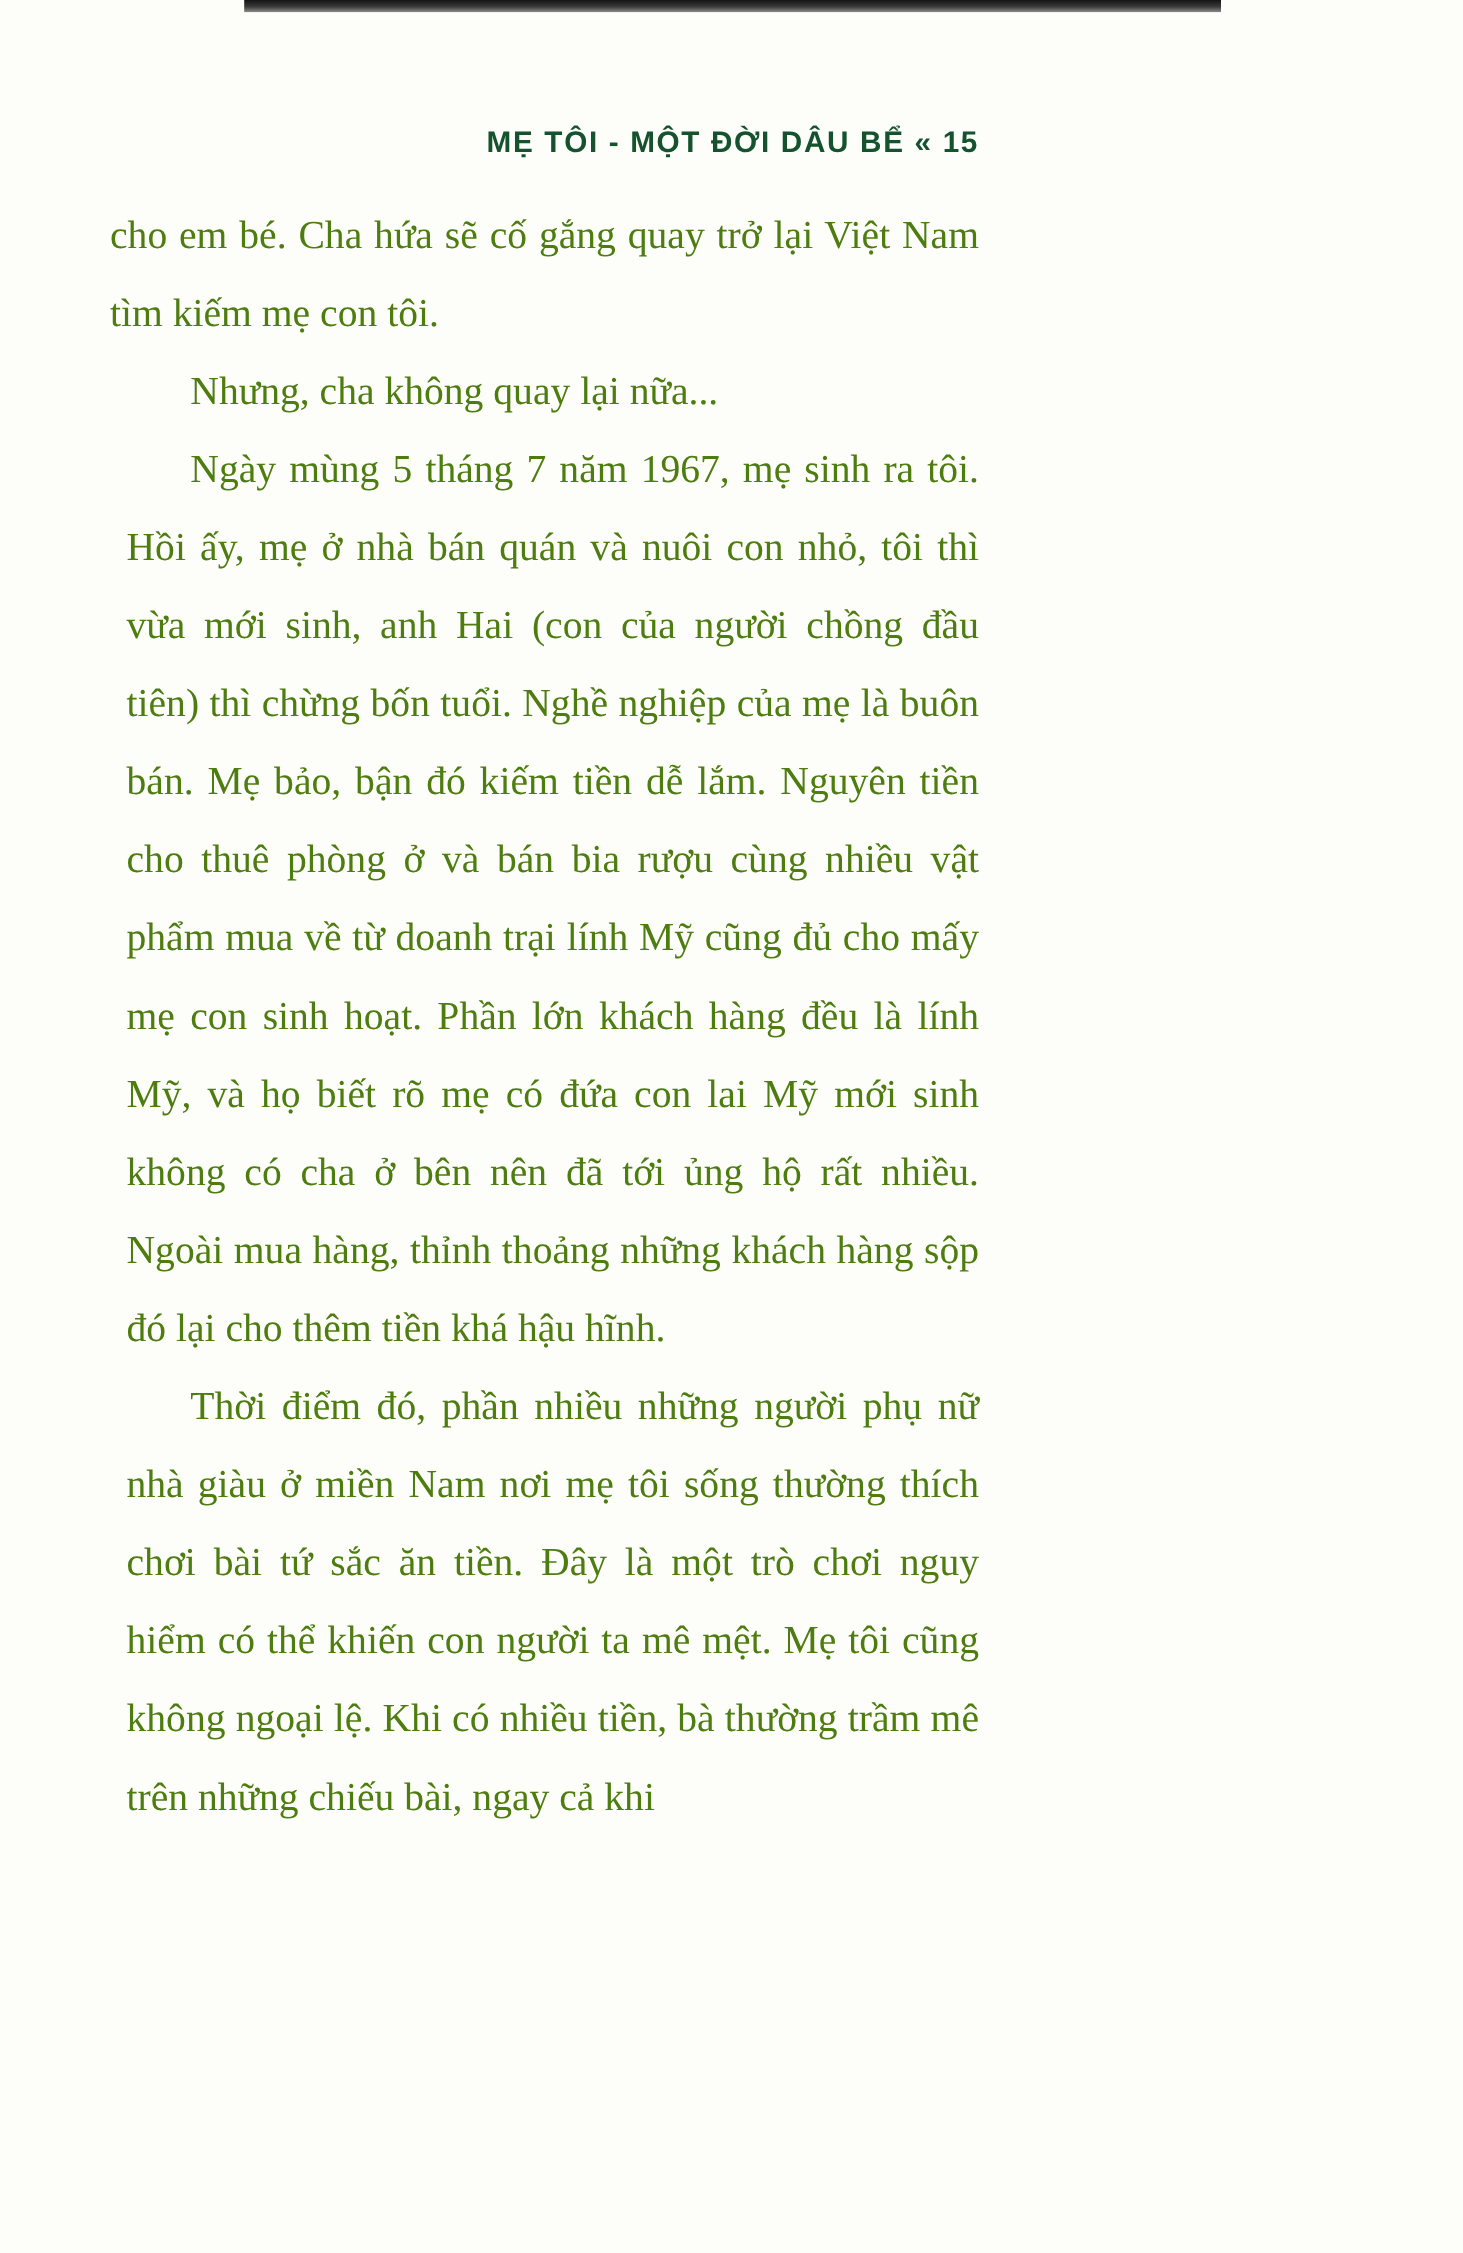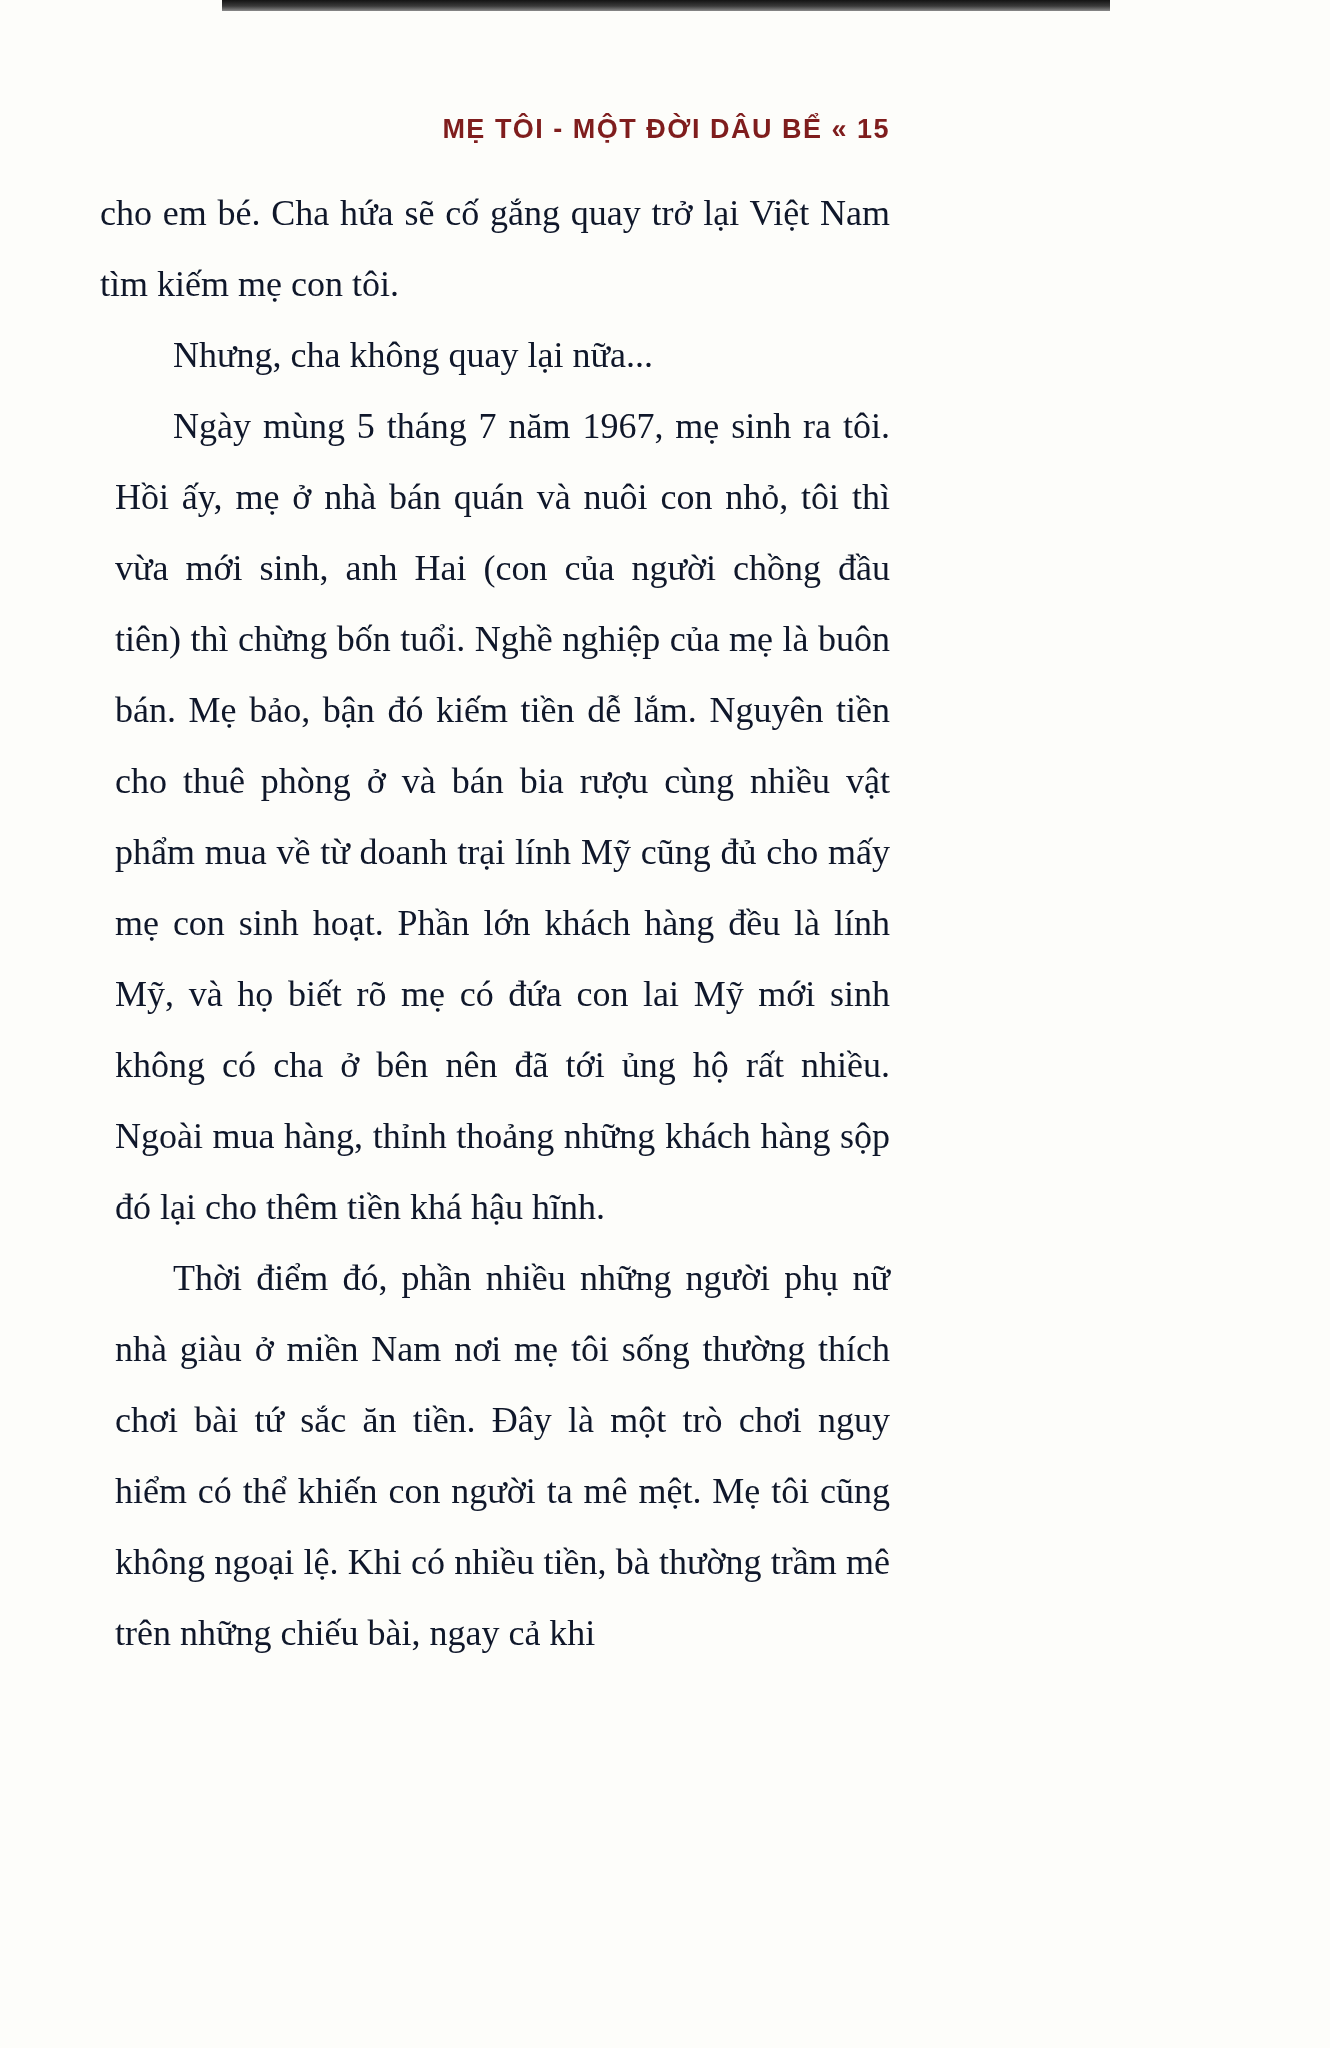--- a/index.html
+++ b/index.html
@@ -26,40 +26,40 @@
   .page-header {
     position: absolute;
     top: 114px;
     left: 100px;
     width: 790px;
     text-align: right;
     font-family: "Liberation Sans", sans-serif;
     font-weight: bold;
     font-size: 27px;
     letter-spacing: 1.5px;
-    color: #7f1d1d;
+    color: #14532d;
     white-space: nowrap;
   }
   .page-header span {
     display: inline;
   }
   .content {
     position: absolute;
     top: 178px;
     left: 100px;
     width: 790px;
   }
   p.para {
     margin: 0;
     padding: 0;
     font-size: 36px;
     line-height: 71px;
     text-align: justify;
     text-justify: inter-word;
-    color: #0f172a;
+    color: #4d7c0f;
   }
   p.para.indent {
     text-indent: 58px;
     margin-left: 15px;
   }
 </style>
 </head>
 <body>
 
 <div class="scan-edge"></div>

